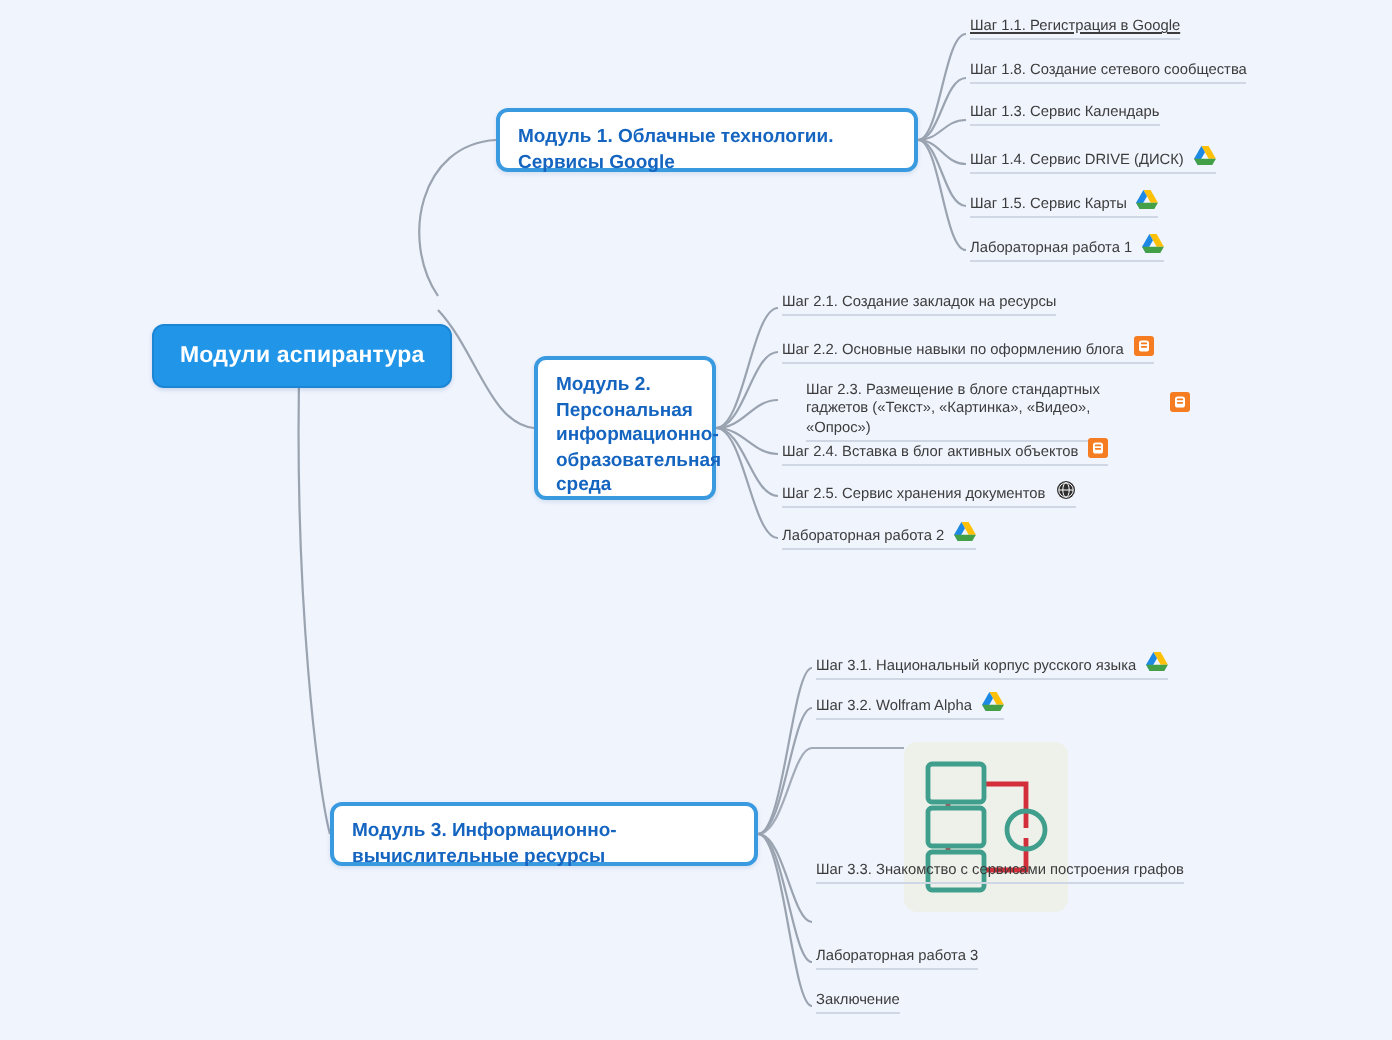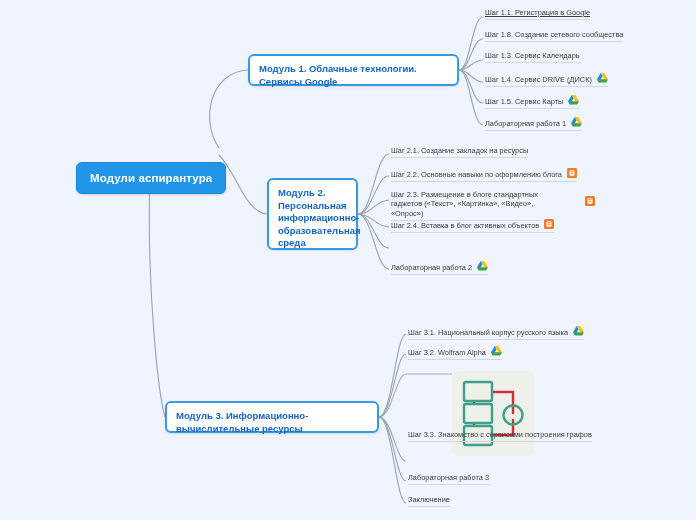--- a/index.html
+++ b/index.html
@@ -55,21 +55,21 @@
     align-items:flex-end;
     gap:5px;
     color:#3c3c3c;
     font-size:7.4px;
     line-height:9.4px;
     white-space:nowrap;
     border-bottom:1px solid #cfd6e4;
     padding-bottom:2px;
   }
   .leaf .txt{display:block;}
-  .leaf.two-line{white-space:normal;width:150px;}
+  .leaf.two-line{white-space:normal;width:150px;margin-left:12px;}
 
   
   .icon{display:inline-block;flex:0 0 auto;line-height:0;margin-bottom:1px;}
   .icon svg{display:block;}
 
   
   #graph-thumb{
     position:absolute;
     left:452px;top:371px;
     width:82px;height:85px;
@@ -196,20 +196,31 @@
   </div>
 
   <div class="leaf" style="left:391px;top:219px;">
     <span class="txt">Шаг 2.4. Вставка в блог активных объектов</span>
     <span class="icon">
       <svg width="10" height="10" viewBox="0 0 20 20">
         <rect width="20" height="20" rx="3" fill="#f57c20"></rect>
         <rect x="5" y="4.5" width="10" height="11" rx="2.6" fill="#ffffff"></rect>
         <rect x="6.8" y="6.6" width="6.4" height="1.7" rx=".85" fill="#f57c20"></rect>
         <rect x="6.8" y="10" width="6.4" height="1.7" rx=".85" fill="#f57c20"></rect>
+      </svg>
+    </span>
+  </div>
+  <div class="leaf" style="left:391px;top:240px;">
+    <span class="txt">Шаг 2.5. Сервис хранения документов</span>
+    <span class="icon">
+      <svg width="10" height="10" viewBox="0 0 20 20">
+        <circle cx="10" cy="10" r="9" fill="#2f2f2f"></circle>
+        <circle cx="10" cy="10" r="7.2" fill="none" stroke="#ffffff" stroke-width="1"></circle>
+        <ellipse cx="10" cy="10" rx="3.2" ry="7.2" fill="none" stroke="#ffffff" stroke-width="1"></ellipse>
+        <path d="M2.8 10h14.4" stroke="#ffffff" stroke-width="1"></path>
       </svg>
     </span>
   </div>
   <div class="leaf" style="left:391px;top:261px;align-items:flex-end;">
     <span class="txt">Лабораторная работа 2</span>
     <span class="icon">
       <svg width="11" height="10" viewBox="0 0 24 22">
         <path d="M8 0h8l8 14h-8z" fill="#ffc107"></path>
         <path d="M8 0 0 14l4 7 8-14z" fill="#1e88e5"></path>
         <path d="M0 14h24l-4 7H4z" fill="#43a047"></path>

